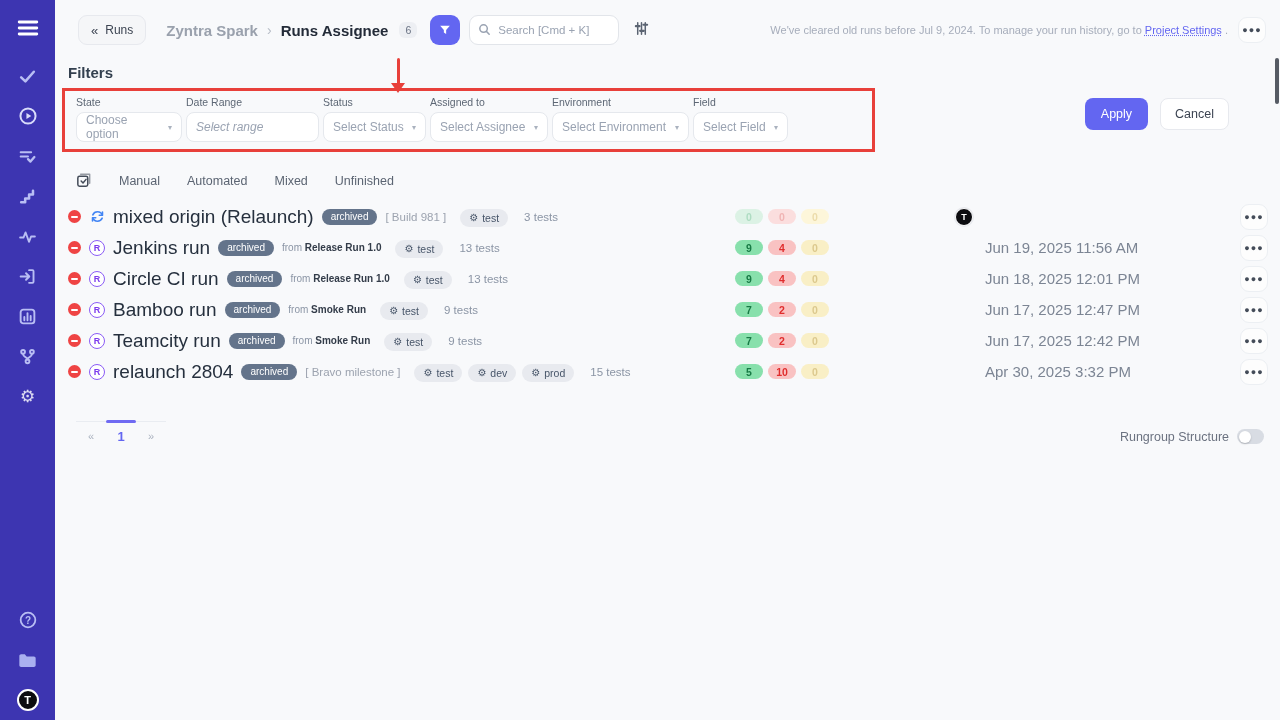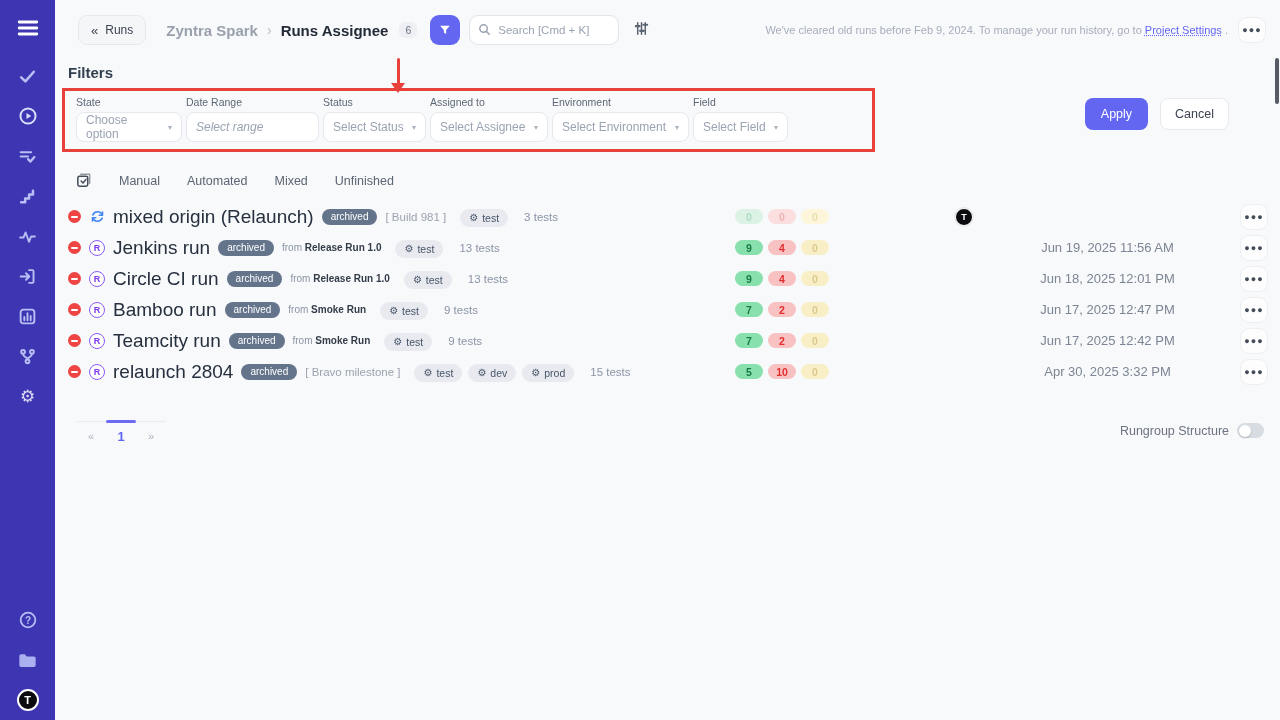--- a/index.html
+++ b/index.html
@@ -88,29 +88,29 @@
   .rr-counts { display:flex; gap:5px; }
   .cpill { width:28px; height:15px; border-radius:8px; font-size:10.5px; font-weight:bold; display:flex; align-items:center; justify-content:center; }
   .c-pass { background:#88e0ac; color:#177a45; }
   .c-fail { background:#f9c2c2; color:#e02d2d; }
   .c-skip { background:#f9efc6; color:#dcc98e; }
   .muted .c-pass { background:#dcf2e5; color:#aedcc2; }
   .muted .c-fail { background:#fbdede; color:#f0b4b4; }
   .muted .c-skip { background:#fdf6da; color:#ecdcab; }
   .rr-avatar-cell { display:flex; justify-content:flex-end; padding-right:12px; }
   .avatar { width:18px; height:18px; border-radius:50%; background:#0c0c10; border:1.5px solid #fff; box-shadow:0 0 0 1px #e7e9ee; color:#fff; font-size:9px; font-weight:bold; display:flex; align-items:center; justify-content:center; cursor:pointer; }
-  .rr-date { font-size:13px; color:#7c8594; text-align:center; padding-right:10px; white-space:nowrap; }
+  .rr-date { font-size:15px; color:#7c8594; text-align:left; padding-right:10px; white-space:nowrap; }
 
   
   .list-footer { display:flex; justify-content:space-between; align-items:flex-start; margin:34px 16px 0 21px; }
   .pagination { display:inline-flex; border-top:1px solid #e9ecf1; }
   .pg-item { width:30px; height:28px; display:flex; align-items:center; justify-content:center; font-size:11px; color:#aab2bf; cursor:pointer; position:relative; }
   .pg-item.page { font-size:13px; color:#6366f1; font-weight:600; }
   .pg-item.active::before { content:""; position:absolute; top:-2.5px; left:0; width:100%; height:3.5px; background:#6f6af2; border-radius:2px; }
-  .rungroup { display:flex; align-items:center; gap:8px; margin-top:2px; }
+  .rungroup { display:flex; align-items:center; gap:8px; margin-top:8px; }
   .rg-label { font-size:12.5px; color:#6b7280; }
   .toggle { width:27px; height:15px; background:#d8dce3; border-radius:8px; position:relative; cursor:pointer; }
   .toggle .knob { position:absolute; left:1.5px; top:1.5px; width:12px; height:12px; background:#fff; border-radius:50%; box-shadow:0 1px 2px rgba(0,0,0,0.2); }
 
   .scroll-thumb { position:absolute; right:1px; top:58px; width:4px; height:46px; background:#565b64; border-radius:2px; z-index:9; }
 </style>
 </head>
 <body>
 
 <nav class="sidebar" id="sidebar-top">
@@ -211,21 +211,21 @@
         </svg>
       <input type="text" placeholder="Search [Cmd + K]" style="">
     </div>
     <button class="sliders-btn">
       <svg width="17" height="17" viewBox="0 0 18 18" fill="none" stroke="#5b6472" stroke-width="1.6" stroke-linecap="round">
           <path d="M5 3v12M9 3v12M13 3v12"></path>
           <path d="M3 6.5h4M7.5 11.5h4M11 5h4" stroke-width="2.2"></path>
         </svg>
     </button>
     <div class="hd-spacer"></div>
-    <div class="notice"><span>We've cleared old runs before Feb 9, 2024. To manage your run history, go to </span><a>Project Settings</a><span> .</span></div>
+    <div class="notice"><span>We've cleared old runs before Jul 9, 2024. To manage your run history, go to </span><a>Project Settings</a><span> .</span></div>
     <button class="menu-btn hd-menu-btn">
         <span>●●●</span>
       </button>
   </div>
 
   <div class="anno-arrow">
     <div class="stem"></div>
       <div class="head"></div>
   </div>
 

